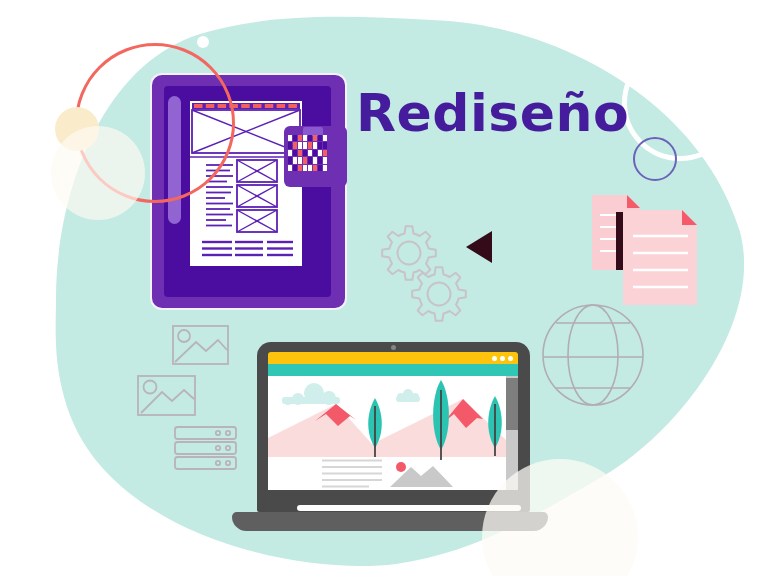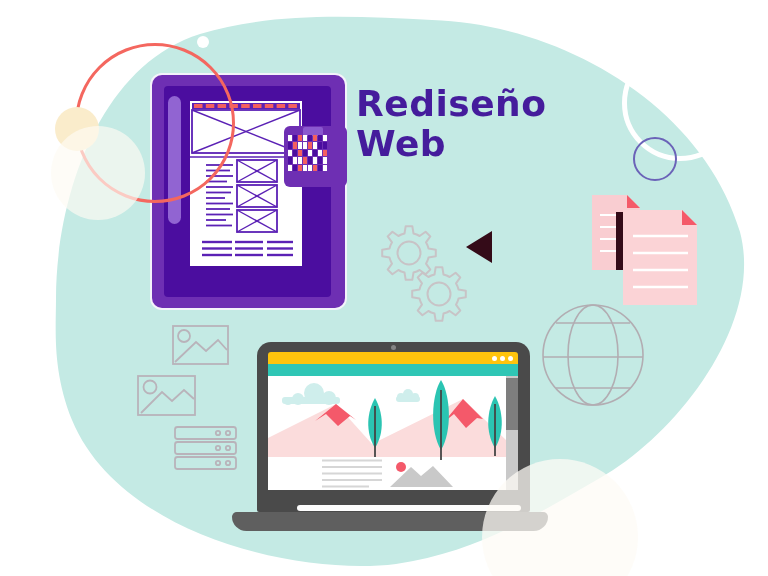--- a/index.html
+++ b/index.html
@@ -9,21 +9,21 @@
   
   .blob-svg{left:0;top:0;z-index:1;}
   .dot-tl{left:197px;top:36px;width:12px;height:12px;border-radius:50%;background:#ffffff;z-index:4;}
   .ring-red{left:75px;top:43px;width:154px;height:154px;border-radius:50%;border:3px solid #f4675f;z-index:6;}
   .circle-cream{left:55px;top:107px;width:44px;height:44px;border-radius:50%;background:#faeccb;z-index:7;}
   .circle-white-tl{left:51px;top:126px;width:94px;height:94px;border-radius:50%;background:rgba(253,250,243,0.68);z-index:7;}
   .ring-white-tr{left:622px;top:45px;width:106px;height:106px;border-radius:50%;border:5px solid #ffffff;z-index:3;}
   .ring-purple-tr{left:633px;top:137px;width:40px;height:40px;border-radius:50%;border:2px solid #6b63b8;z-index:4;}
   .circle-white-br{left:482px;top:459px;width:156px;height:156px;border-radius:50%;background:rgba(253,251,246,0.74);z-index:9;}
   
-  .title{left:356px;top:84px;z-index:10;color:#451c9c;font-weight:bold;font-size:36px;line-height:1.12;letter-spacing:0.5px;}
+  .title{left:356px;top:84px;z-index:10;color:#451c9c;font-weight:bold;font-size:52px;line-height:1.12;letter-spacing:0.5px;}
   .title span{display:block;}
   
   .tablet{left:152px;top:75px;width:193px;height:233px;background:#6e2fb3;border-radius:10px;z-index:5;box-shadow:0 0 0 2px rgba(247,243,252,0.95);}
   .tablet-inner{left:164px;top:86px;width:167px;height:211px;background:#4b0d9f;border-radius:4px;z-index:5;}
   .tablet-sidebar{left:168px;top:96px;width:13px;height:128px;background:#9164d2;border-radius:7px;z-index:5;}
   .tablet-screen{left:190px;top:101px;width:112px;height:165px;background:#ffffff;z-index:5;}
   .checker-tab{left:284px;top:126px;width:63px;height:61px;background:#6e2fb3;border-radius:6px;z-index:5;}
   .checker-tab-small{left:303px;top:127px;width:20px;height:9px;background:#8b59cf;border-radius:2px;z-index:5;}
   .checker{left:288px;top:135px;width:39px;height:36px;display:grid;grid-template-columns:repeat(8,1fr);grid-auto-rows:1fr;gap:1px;z-index:6;}
   .checker div{width:100%;height:100%;}
@@ -210,21 +210,20 @@
       <div style="background: rgb(75, 13, 159);"></div>
       <div style="background: rgb(255, 255, 255);"></div>
     </div>
 
   <div class="abs ring-red"></div>
   <div class="abs circle-cream"></div>
   <div class="abs circle-white-tl"></div>
 
   <div class="abs title">
     <span>Rediseño</span>
-    <span>Web</span>
   </div>
 
   <div class="abs laptop-frame"></div>
   <div class="abs webcam"></div>
   <div class="abs bar-yellow"></div>
   <div class="abs window-dots" id="window-dots">
       <i></i>
       <i></i>
       <i></i>
     </div>

